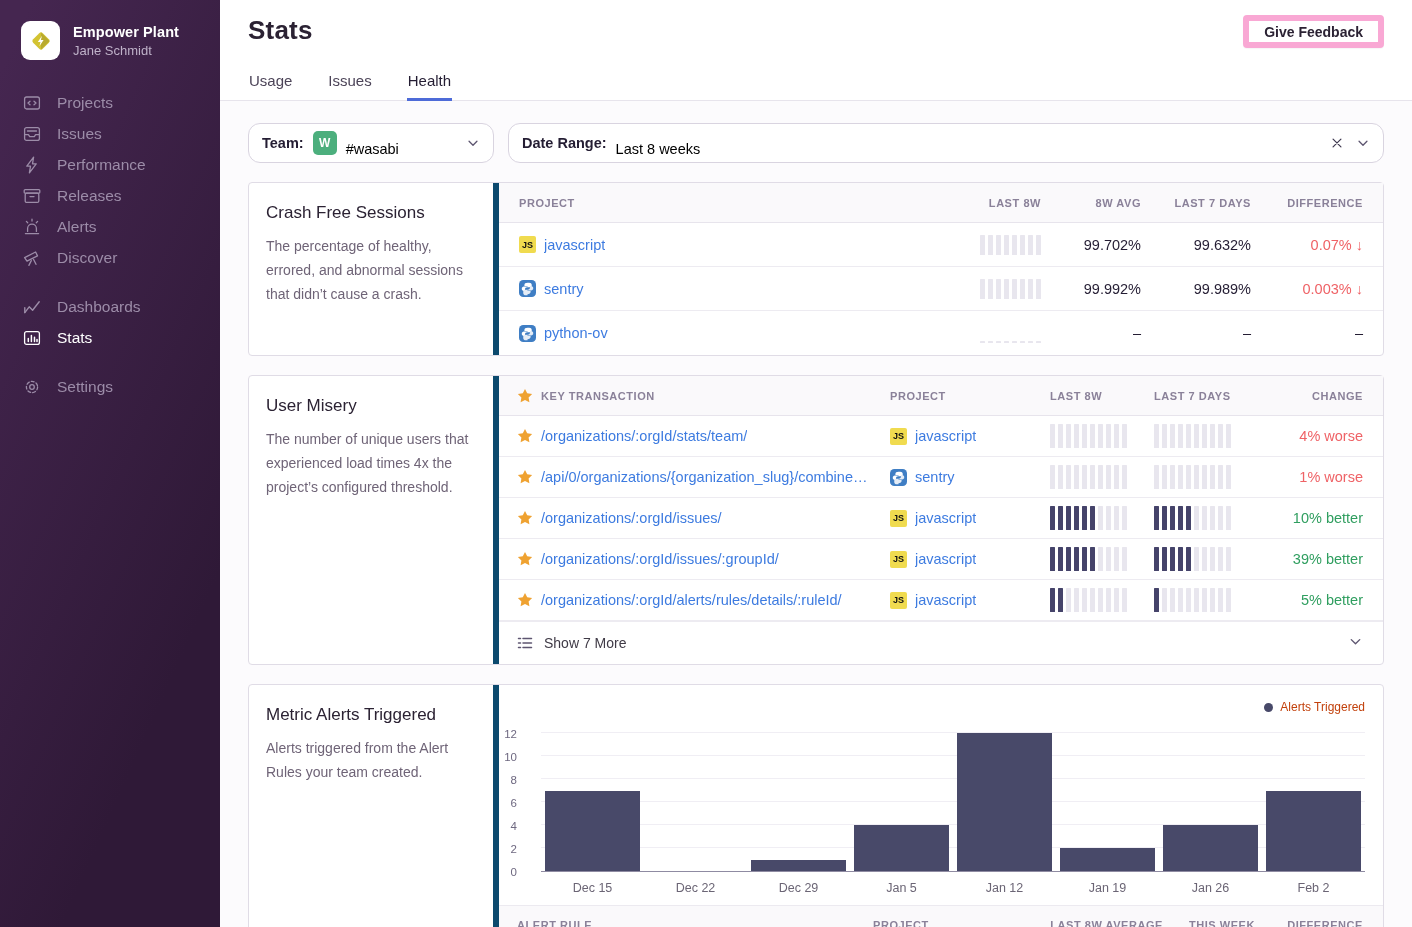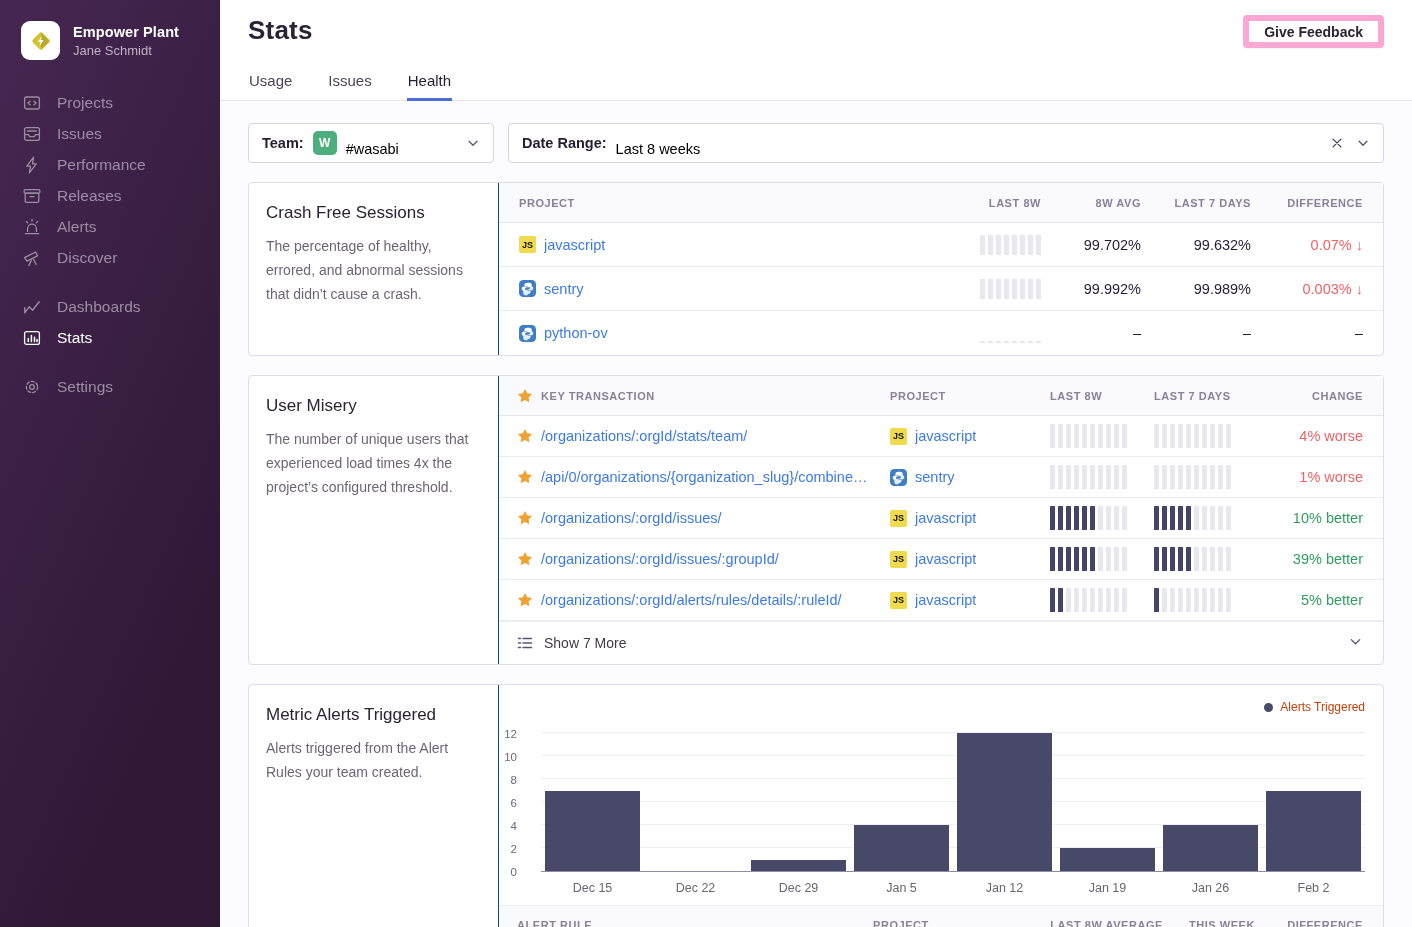--- a/index.html
+++ b/index.html
@@ -29,33 +29,33 @@
     font-family:inherit; font-size:14px; font-weight:700; color:#2b2233; cursor:pointer; box-shadow:0 1px 1px rgba(40,30,60,.04); }
   .tabs-wrap { border-bottom:1px solid #e7e4ec; padding:0 28px; margin-top:15px; }
   .tabs { display:flex; gap:34px; }
   .tab { padding:9px 1px 9px; font-size:15px; color:#4c4458; cursor:pointer; border-bottom:3px solid transparent; margin-bottom:-1px; }
   .tab.active { color:#241d33; border-bottom-color:var(--accent,#4e6bd8); }
 
   .content { flex:1; background:#fcfbfd; padding:22px 28px 0 28px; display:flex; flex-direction:column; gap:19px; overflow:hidden; }
 
   
   .filters { display:flex; gap:14px; }
-  .select-ctl { height:40px; background:#fff; border:1px solid #d9d4e0; border-radius:4px;
+  .select-ctl { height:40px; background:#fff; border:1px solid #d9d4e0; border-radius:12px;
     display:flex; align-items:center; padding:0 13px; gap:9px; cursor:pointer; font-size:14.5px; }
   .team-select { width:246px; }
   .date-select { flex:1; }
   .ctl-label { font-weight:700; color:#241d33; }
   .ctl-value { color:#000000;margin-top:12px; }
   .team-avatar { width:24px; height:24px; border-radius:5px; background:var(--team_avatar,#4caf7d); color:#fff;
     font-size:12px; font-weight:700; display:grid; place-items:center; }
   .ctl-right { margin-left:auto; display:flex; align-items:center; gap:12px; color:#5d5570; }
 
   
   .panel { display:flex; background:#fff; border:1px solid #e0dce6; border-radius:4px; }
-  .panel-desc { width:250px; flex-shrink:0; border-right:1px solid #0c4a6e; padding:20px 20px 18px 17px; }
+  .panel-desc { width:250px; flex-shrink:0; border-right:6px solid #0c4a6e; padding:20px 20px 18px 17px; }
   .panel-desc h3 { font-size:17px; font-weight:500; color:#2b2233; margin-bottom:11px; }
   .panel-desc p { font-size:14px; color:#6f6477; line-height:1.72; }
   .panel-body { flex:1; min-width:0; display:flex; flex-direction:column; }
 
   .t-head { display:grid; align-items:center; background:#faf9fb; border-bottom:1px solid #e7e4ec;
     height:40px; color:#8a8199; font-size:11px; font-weight:700; letter-spacing:.05em; }
   .t-row { display:grid; align-items:center; border-bottom:1px solid #edebf1; font-size:14.5px; }
   .t-row:last-of-type { border-bottom:none; }
   .right { text-align:right; justify-self:end; }
 

